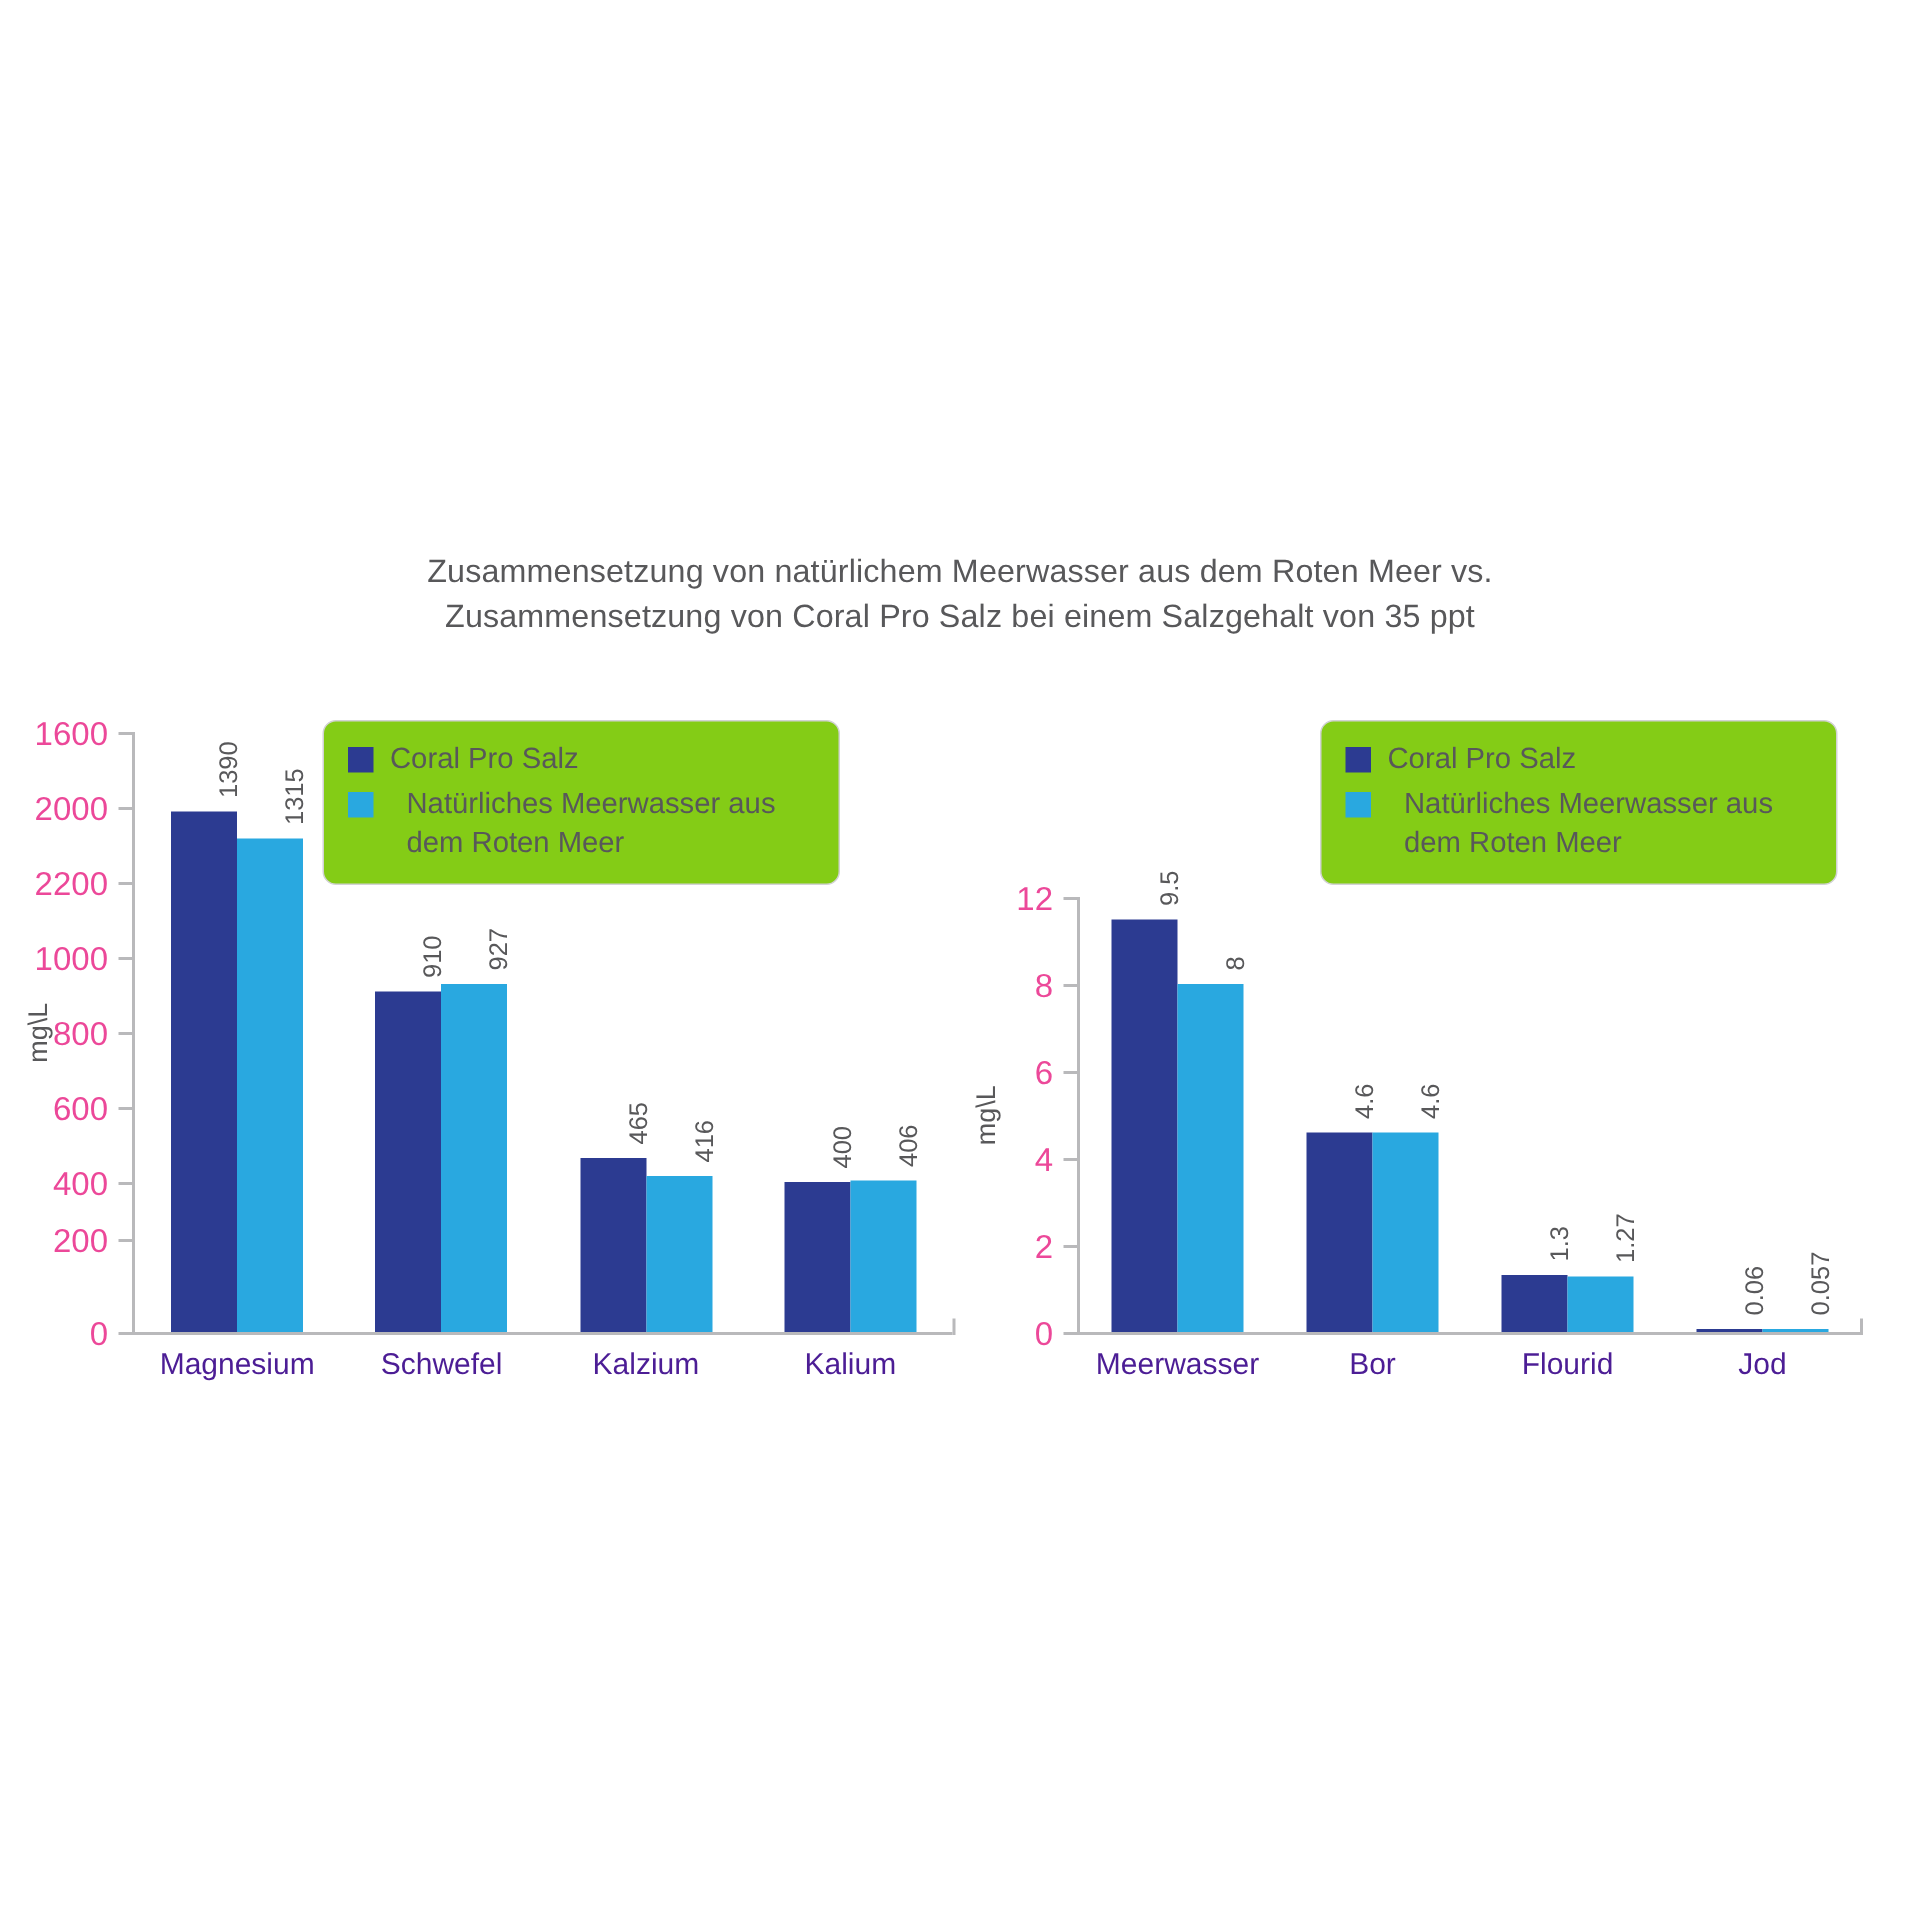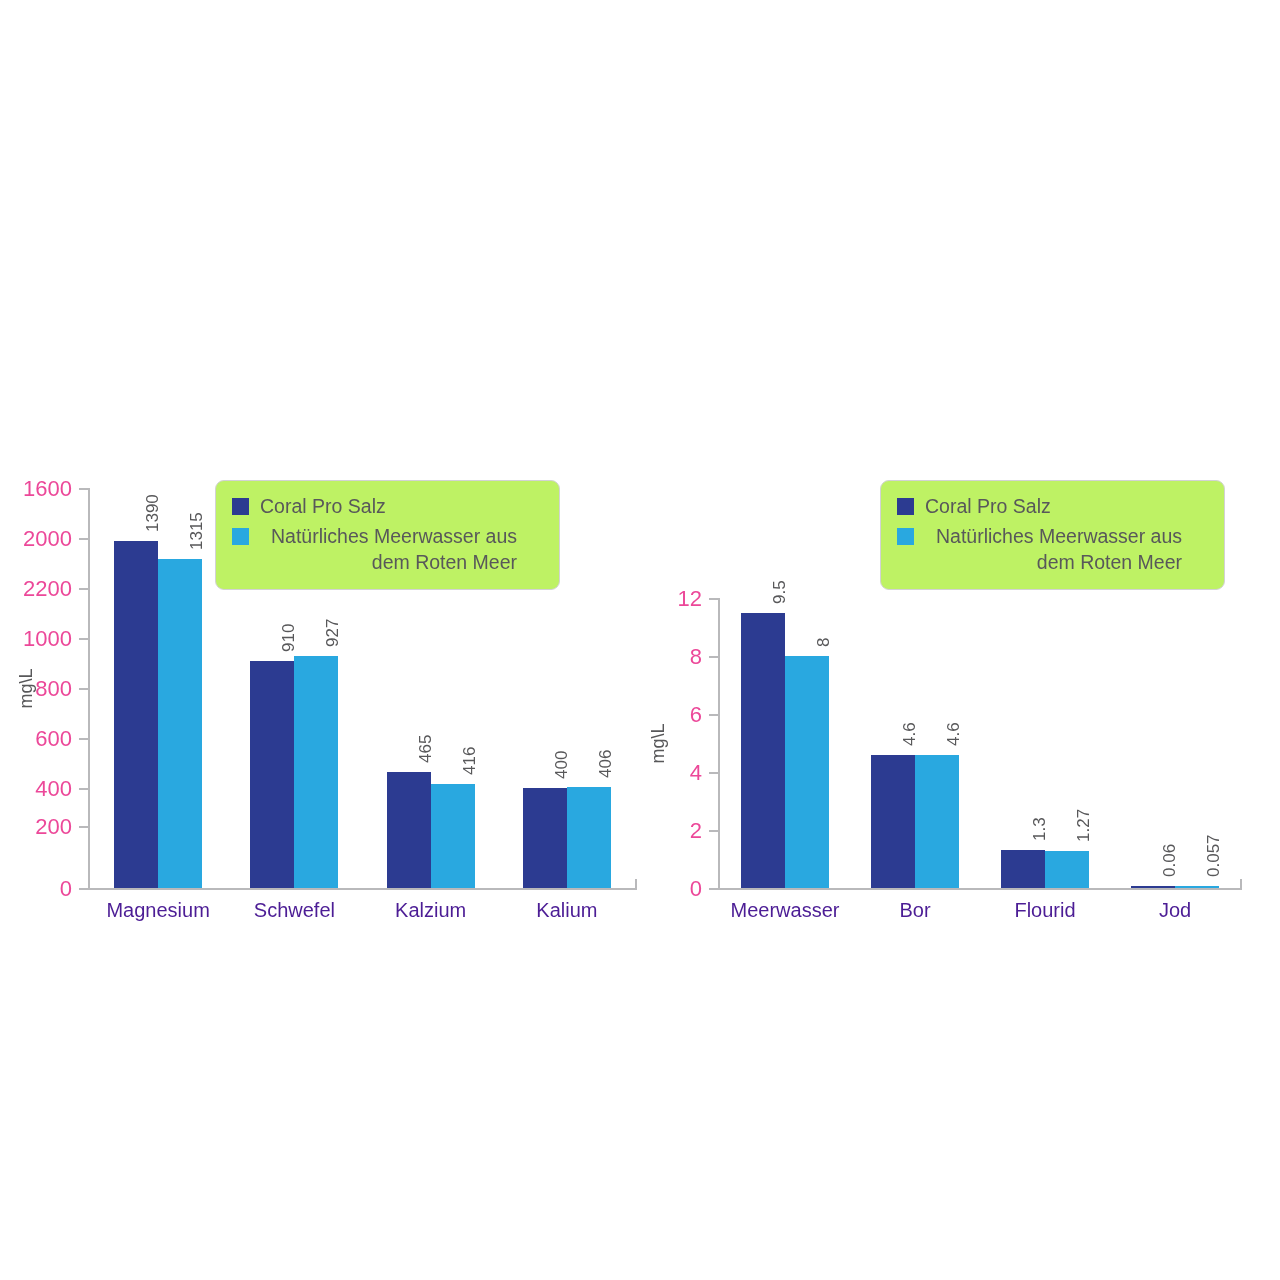--- a/index.html
+++ b/index.html
@@ -136,24 +136,23 @@
     color: #4c1d95;
     font-size: 20px;
     white-space: nowrap;
   }
 
   
   .legend {
     position: absolute;
     border: 1.5px solid #d2d2d4;
     border-radius: 9px;
-    background: #bef264;
+    background: #84cc16;
     padding: 12px 1px 14px 16px;
     box-sizing: border-box;
-    text-align: right;
   }
   .legend-row {
     display: flex;
     align-items: flex-start;
     margin-bottom: 4px;
   }
   .legend-row:last-child { margin-bottom: 0; gap: 11px; }
   .legend-swatch {
     width: 17px;
     height: 17px;
@@ -168,20 +167,24 @@
     font-size: 19.5px;
     line-height: 26px;
     white-space: pre-line;
   }
 </style>
 </head>
 <body>
 
 <div id="figure">
 
+  <div id="chart-title">
+    <span class="title-line">Zusammensetzung von natürlichem Meerwasser aus dem Roten Meer vs.</span>
+    <span class="title-line">Zusammensetzung von Coral Pro Salz bei einem Salzgehalt von 35 ppt</span>
+  </div>
 
   <div class="panel" id="panel-left">
     <div class="axis-ylabel" id="ylabel-left" style="left: -14px; top: 208px; width: 80px; text-align: center;">mg\L</div>
     <div class="plot" id="plot-left" style="left: 88px; top: 18px; width: 545px; height: 400px;">
       <div class="groups" id="groups-left">
           <div class="group">
             <div class="bar-slot" style="width: 44px;">
               <div class="bar series0" style="height: 347.5px;"></div>
               <span class="bar-value" style="top: 43.5px; margin-left: 7px;">1390</span>
             </div>

